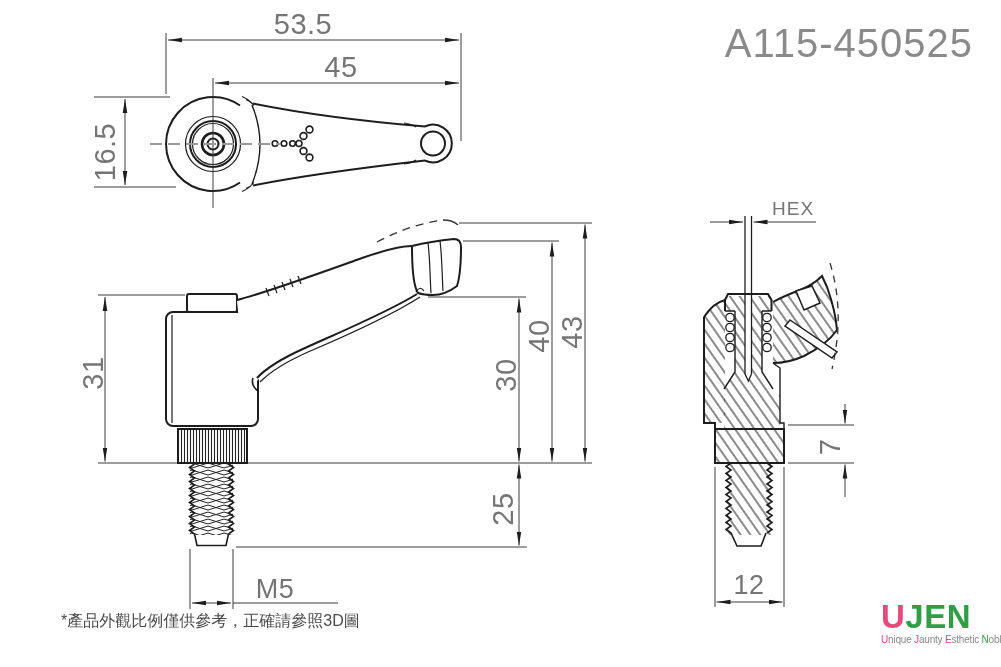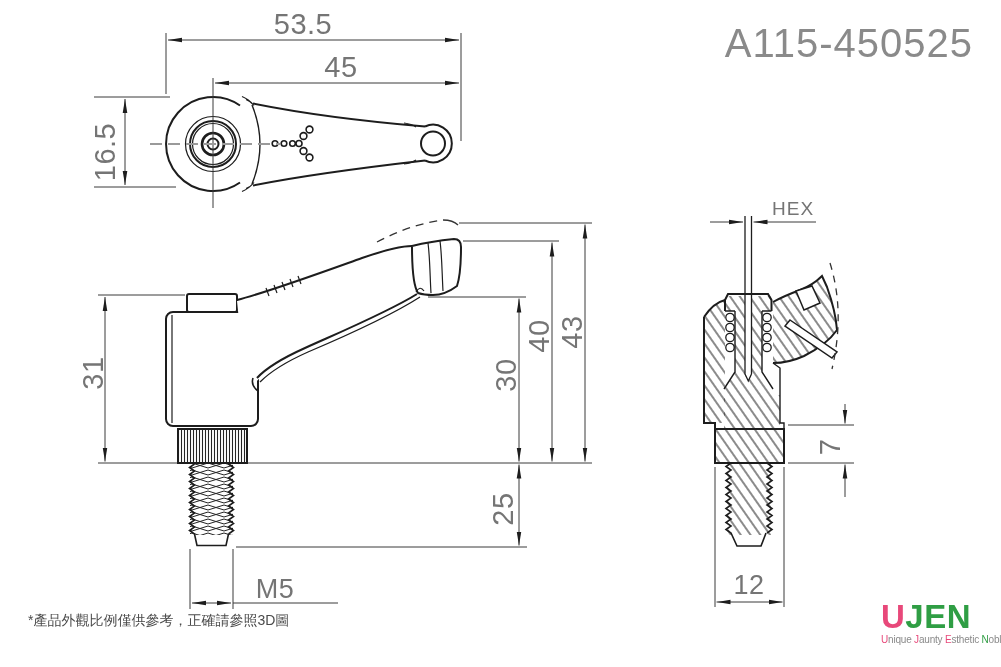--- a/index.html
+++ b/index.html
@@ -4,21 +4,21 @@
 <style>
   html,body{margin:0;padding:0;background:#ffffff;}
   #canvas{position:relative;width:1001px;height:667px;background:#fff;overflow:hidden;
           font-family:"Liberation Sans", sans-serif;}
   svg text{font-family:"Liberation Sans", sans-serif;}
   .dimtxt{font-size:29px;fill:var(--text,#757575);letter-spacing:0.5px;}
   .dimtxt-s{font-size:27px;fill:var(--text,#757575);letter-spacing:0.5px;}
   .hextxt{font-size:19px;fill:var(--text,#757575);letter-spacing:1px;}
   .parttxt{font-size:40px;fill:#8a8a8a;letter-spacing:1px;}
   .notes{position:absolute;left:28px;top:612px;color:#4a4a4a;}
-  .note-zh{font-size:14px;line-height:17px;}
+  .note-zh{font-size:16px;line-height:17px;margin-left:33px;}
   .note-en{font-size:12.5px;line-height:16px;}
   .logo{position:absolute;left:881px;top:600px;width:115px;text-align:left;}
   .logo-word{font-weight:bold;font-size:33px;line-height:33px;letter-spacing:0.5px;}
   .logo-u{color:var(--pink,#e8487a);}
   .logo-jen{color:var(--green,#2f9e44);}
   .tagline{font-size:10px;letter-spacing:-0.2px;color:#8a8a8a;white-space:nowrap;margin-top:1px;}
   .tag-head-pink{color:var(--pink,#e8487a);}
   .tag-head-green{color:var(--green,#2f9e44);}
 </style>
 </head>

